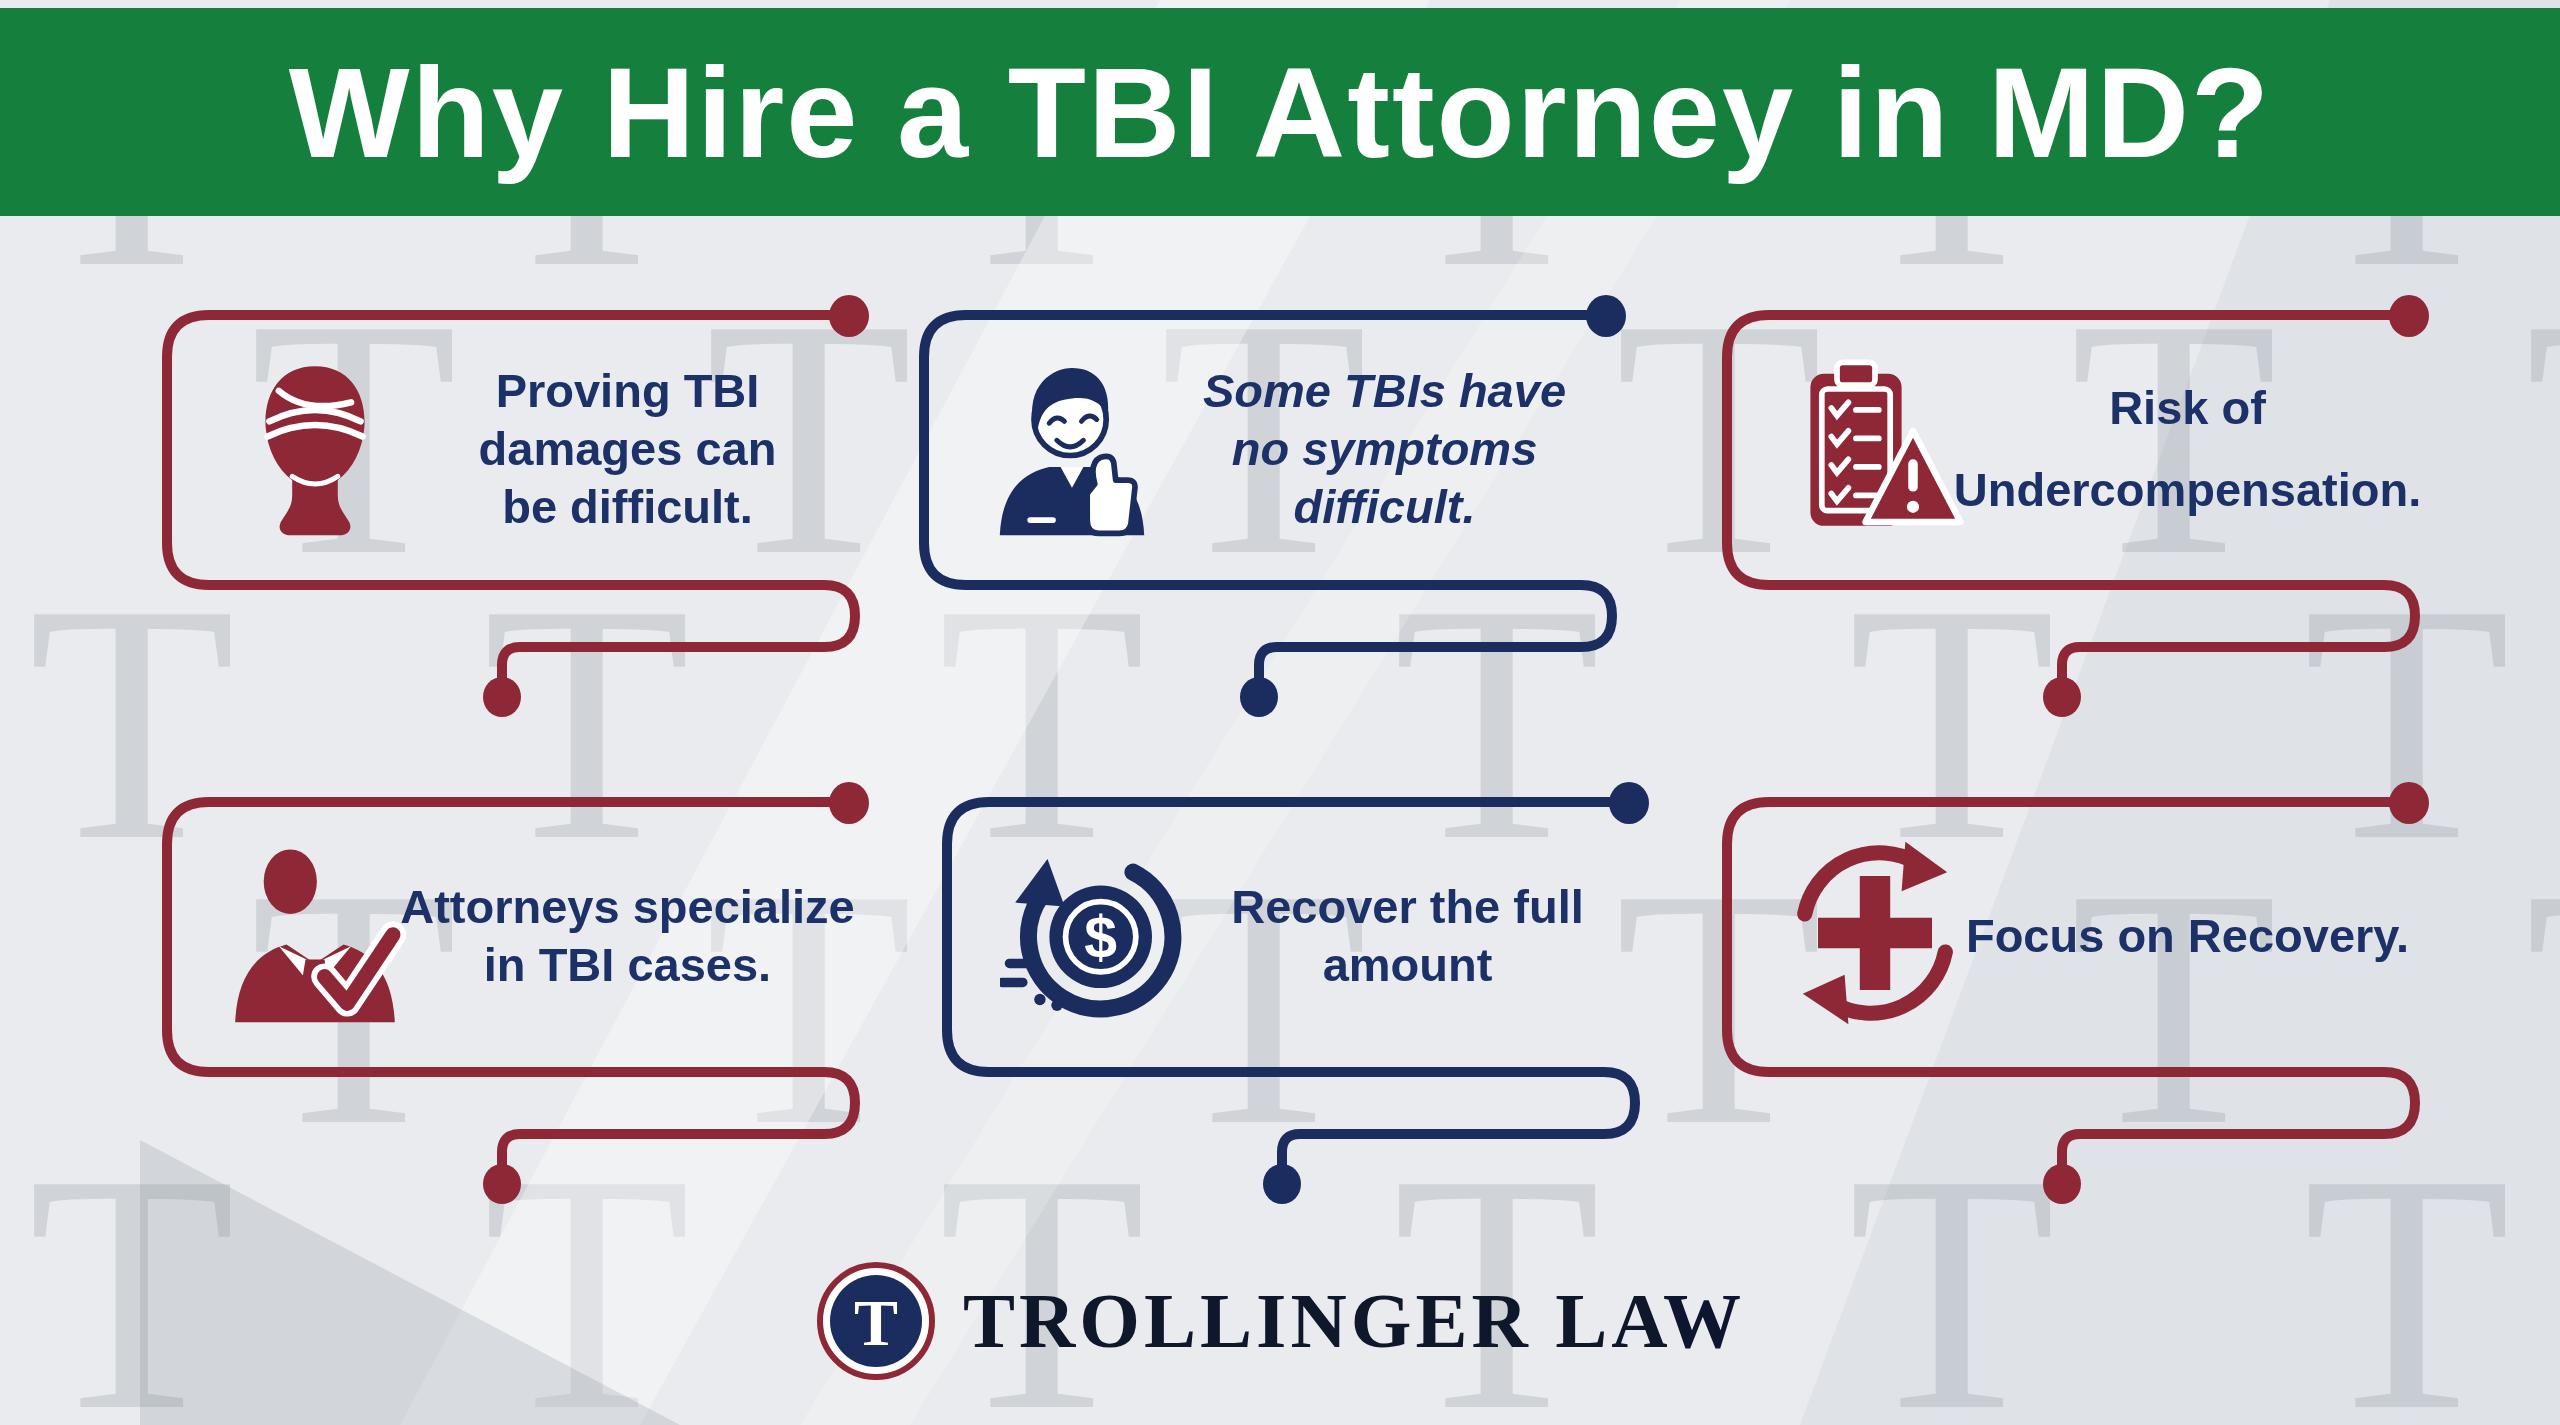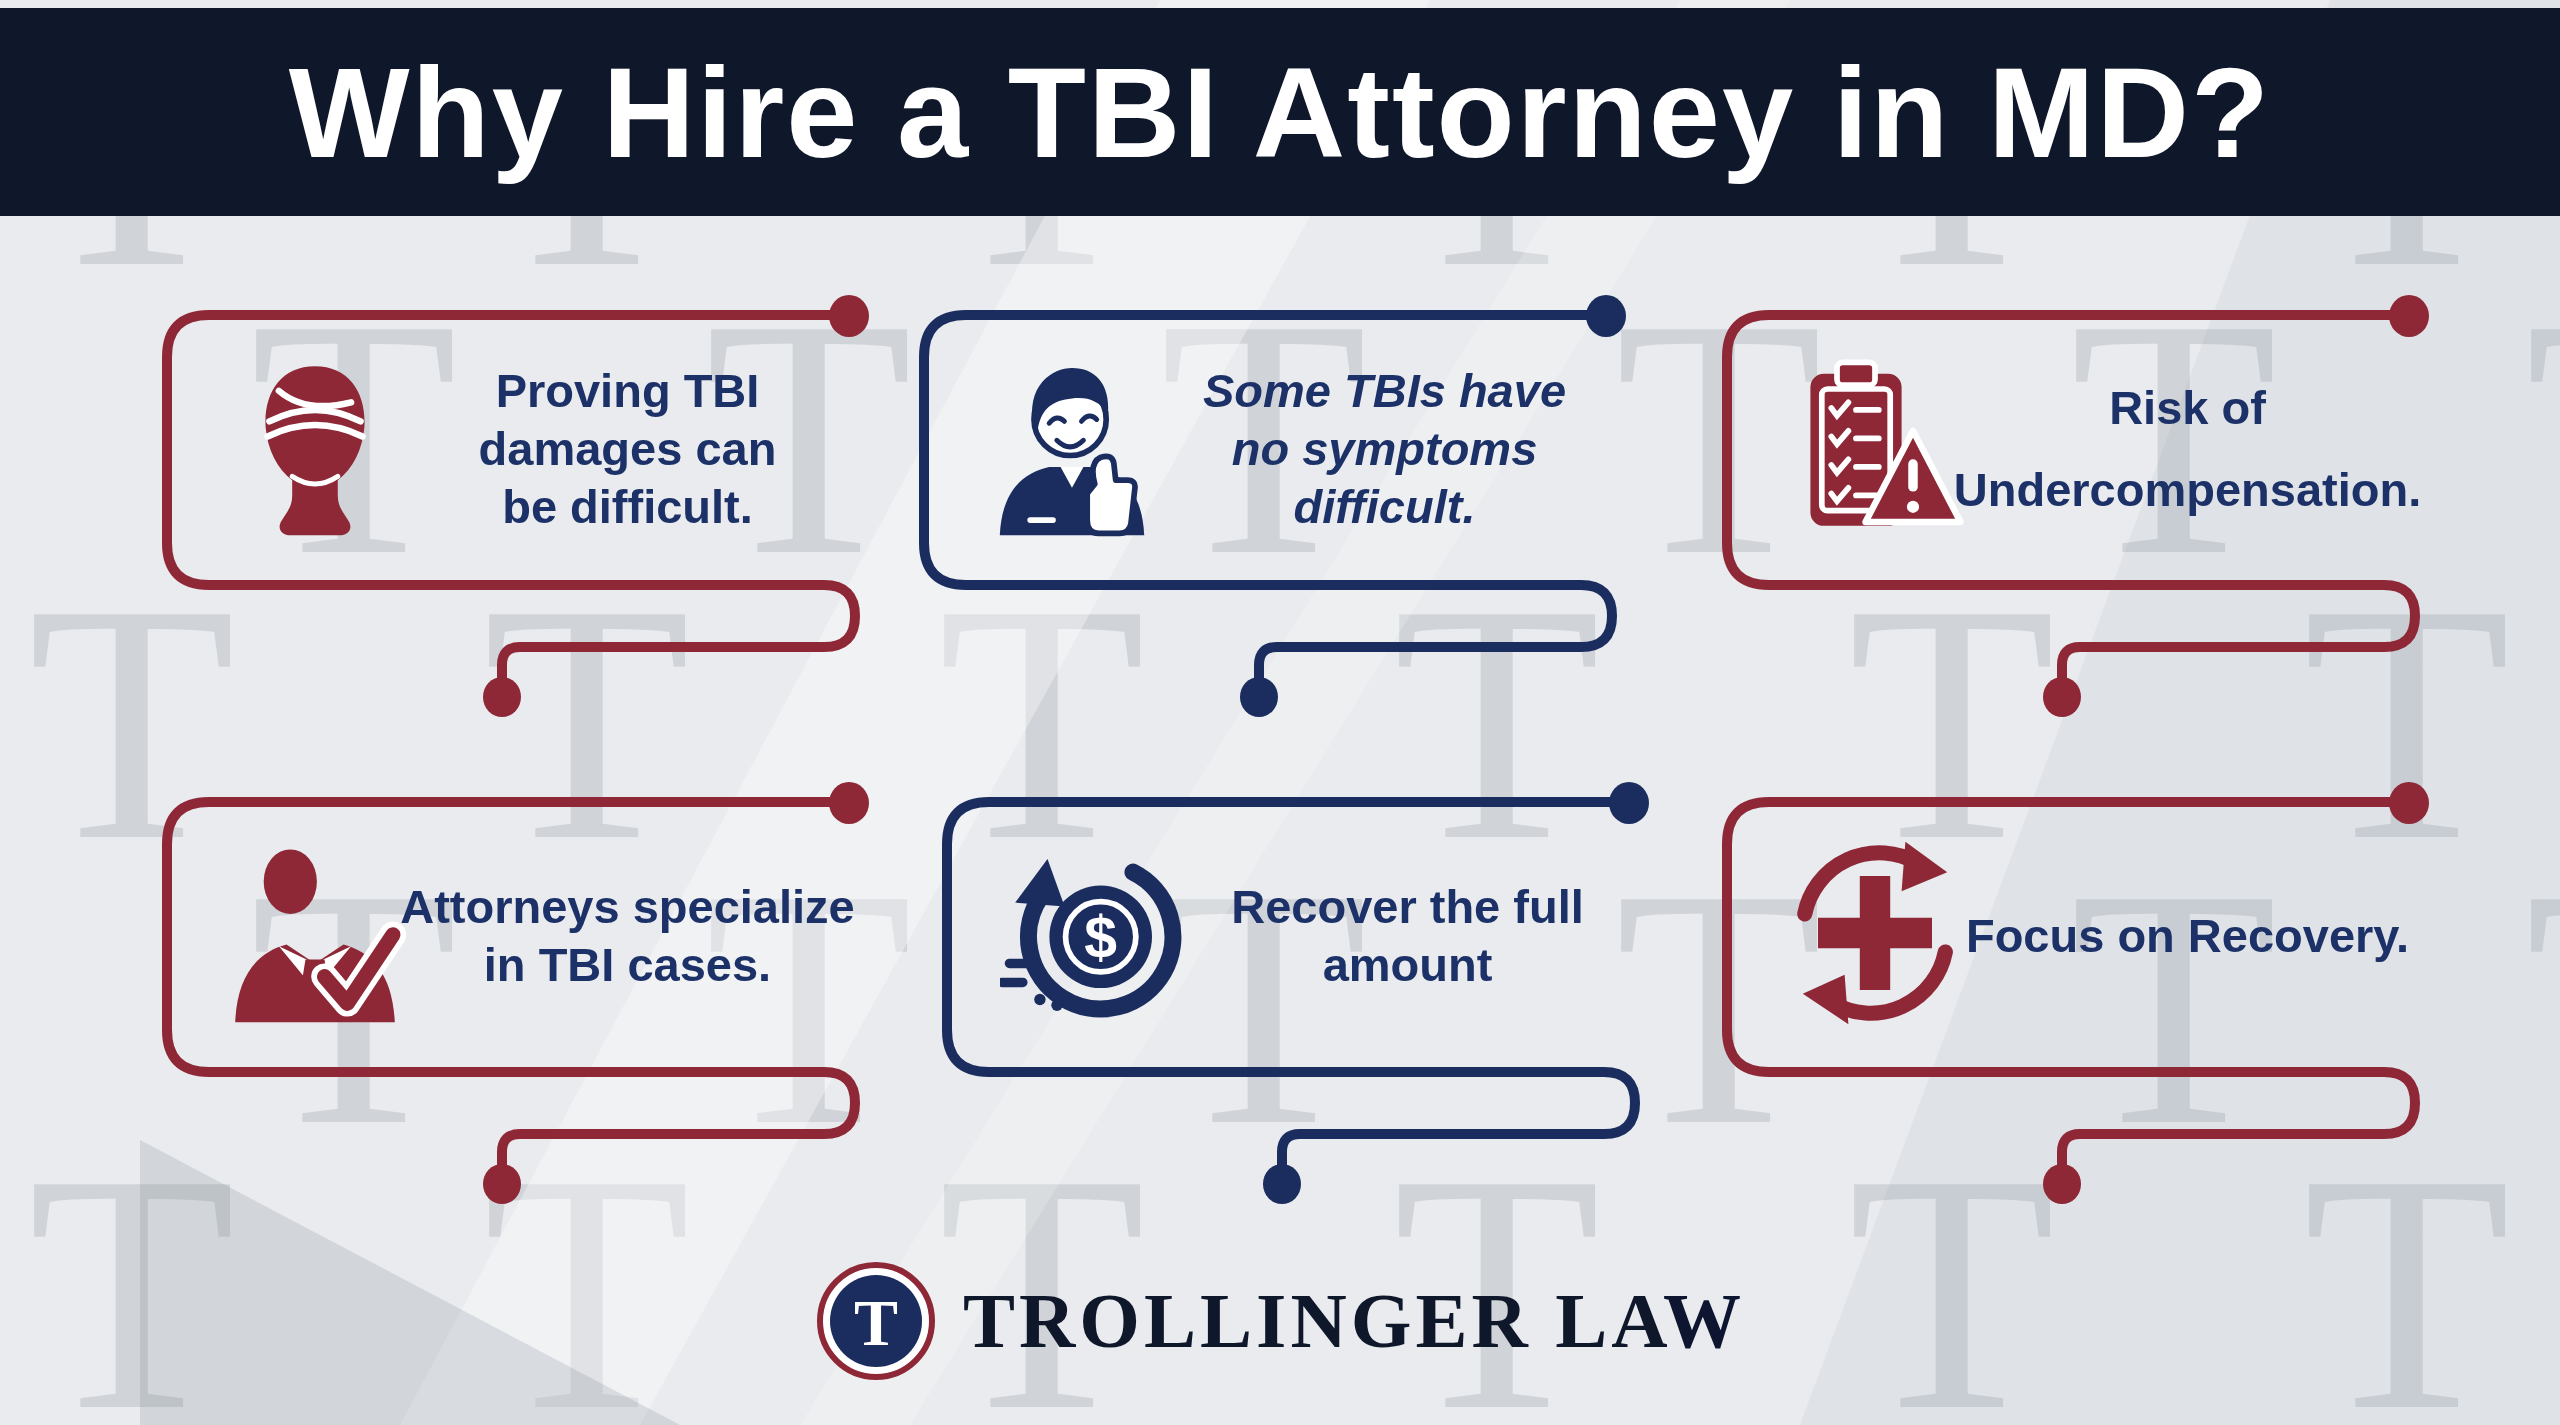--- a/index.html
+++ b/index.html
@@ -85,21 +85,21 @@
         <span class="wm-t" style="left: 1393px; top: 1123px;">T</span>
         <span class="wm-t" style="left: 1848px; top: 1123px;">T</span>
         <span class="wm-t" style="left: 2303px; top: 1123px;">T</span>
       </div>
     <div class="shard shard-1"></div>
     <div class="shard shard-2"></div>
     <div class="shard shard-3"></div>
     <div class="shard shard-4"></div>
   </div>
 
-  <header class="header-bar" style="background: #0f172a;">
+  <header class="header-bar" style="background: #15803d;">
     <h1 class="header-title">Why Hire a TBI Attorney in MD?</h1>
   </header>
 
   <main id="cards">
       <section class="card" style="left: 135px; top: 283px; text-decoration: underline;">
       <svg class="card-outline" viewBox="0 0 750 445" fill="none">
         <path class="outline-path" d="M710,32 H74 Q32,32 32,74 V260 Q32,302 74,302 H689 Q720,302 720,333 Q720,364 689,364 H385 Q367,364 367,382 V398" stroke-width="10" stroke-linejoin="round" stroke-linecap="round" stroke="#8E2736"></path>
         <ellipse class="outline-dot" cx="714" cy="33" rx="20" ry="21" fill="#8E2736"></ellipse>
         <ellipse class="outline-dot" cx="367" cy="414" rx="19" ry="20" fill="#8E2736"></ellipse>
       </svg>

